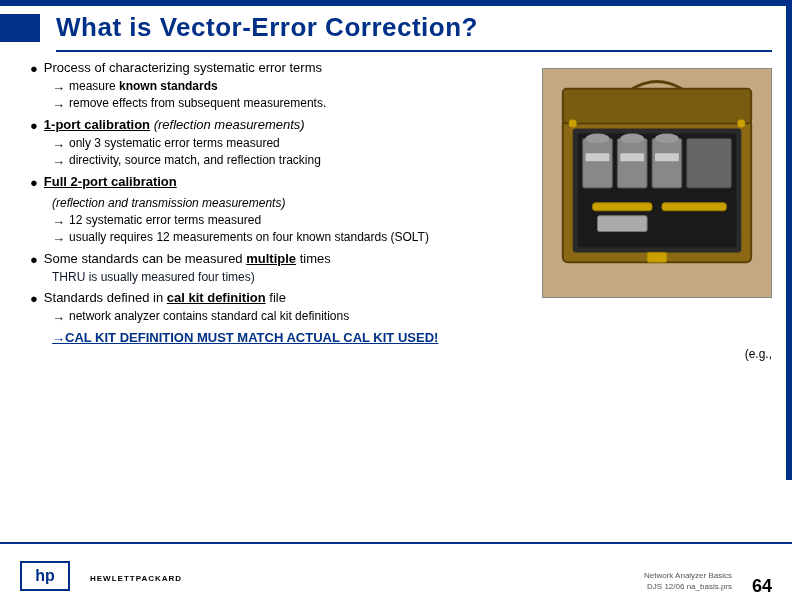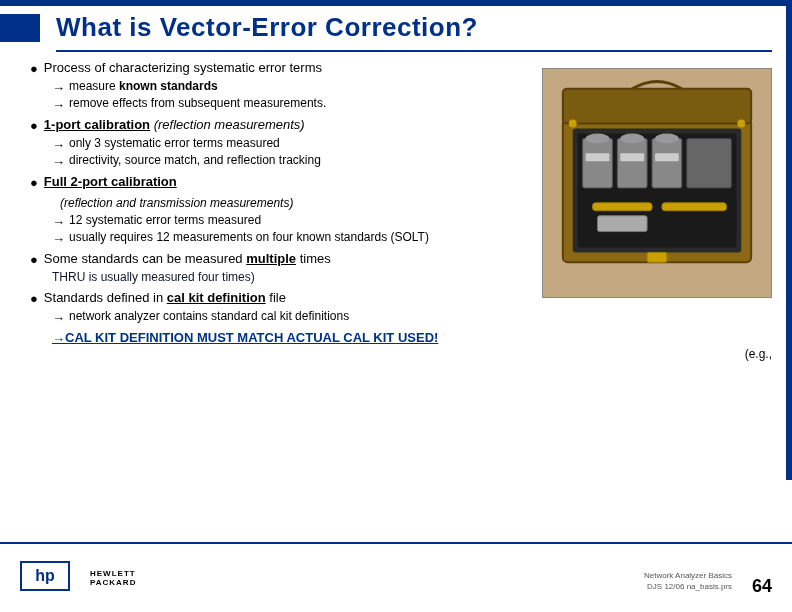--- a/index.html
+++ b/index.html
@@ -216,21 +216,21 @@
     }
 
     .hp-letters {
       font-size: 16px;
       font-weight: bold;
       color: #003087;
     }
 
     .hp-brand {
       display: flex;
-      flex-direction: column;
+      flex-direction: row;
       justify-content: center;
     }
 
     .hp-brand-text {
       font-size: 8px;
       color: #000;
       letter-spacing: 1px;
       font-weight: bold;
     }
 
@@ -303,21 +303,21 @@
           <span class="sub-text">directivity, source match, and reflection tracking</span>
         </div>
       </div>
     </div>
 
     <div class="bullet-section">
       <div class="bullet-main">
         <span class="bullet-dot">●</span>
         <span class="bullet-text"><strong class="bold underline">Full 2-port calibration</strong></span>
       </div>
-      <div style="margin-left:30px; margin-bottom:2px;">
+      <div style="margin-left:22px; margin-bottom:2px;">
         <span class="sub-text italic" style="font-style:italic;">(reflection and transmission measurements)</span>
       </div>
       <div class="sub-bullets">
         <div class="sub-bullet">
           <span class="arrow">→</span>
           <span class="sub-text">12 systematic error terms measured</span>
         </div>
         <div class="sub-bullet">
           <span class="arrow">→</span>
           <span class="sub-text">usually requires 12 measurements on four known standards (SOLT)</span>

